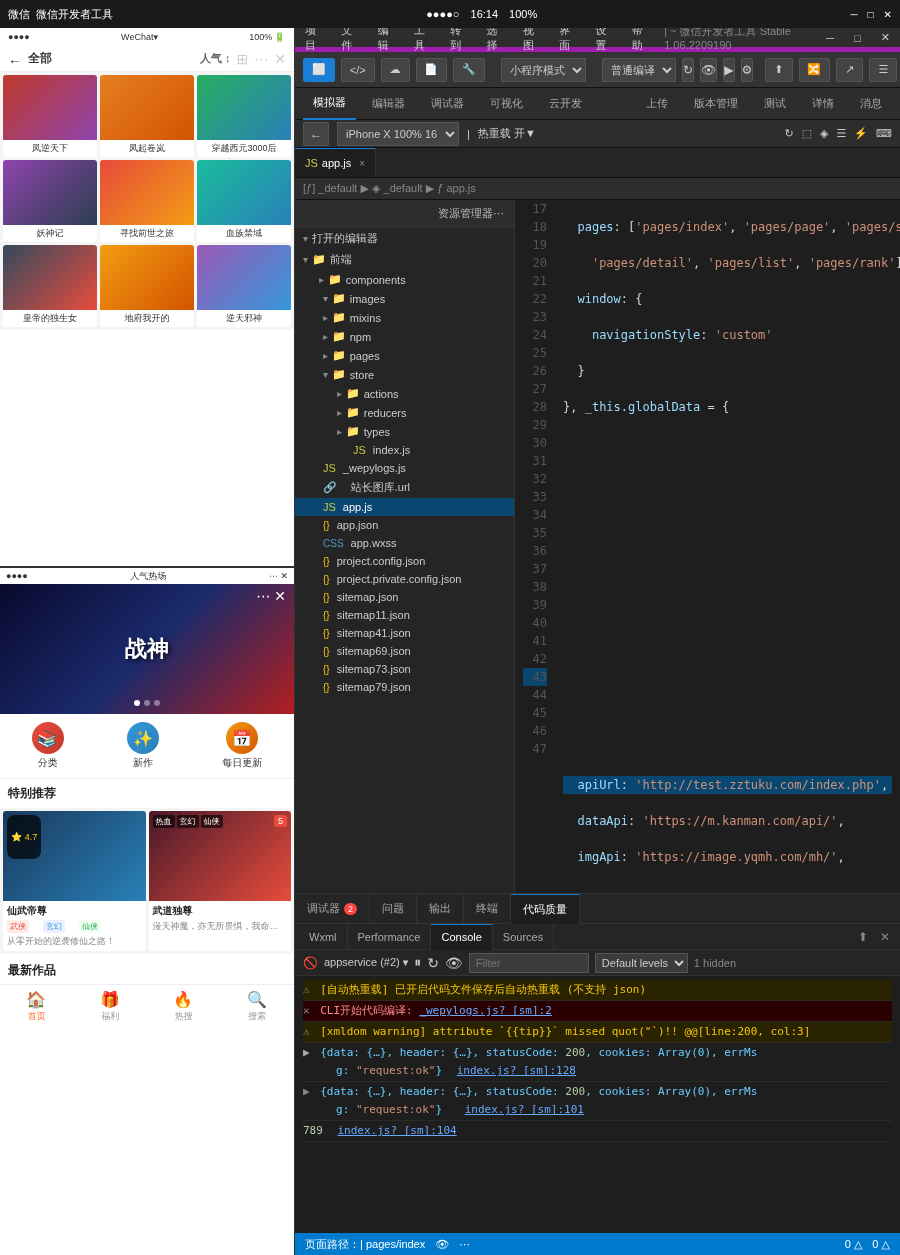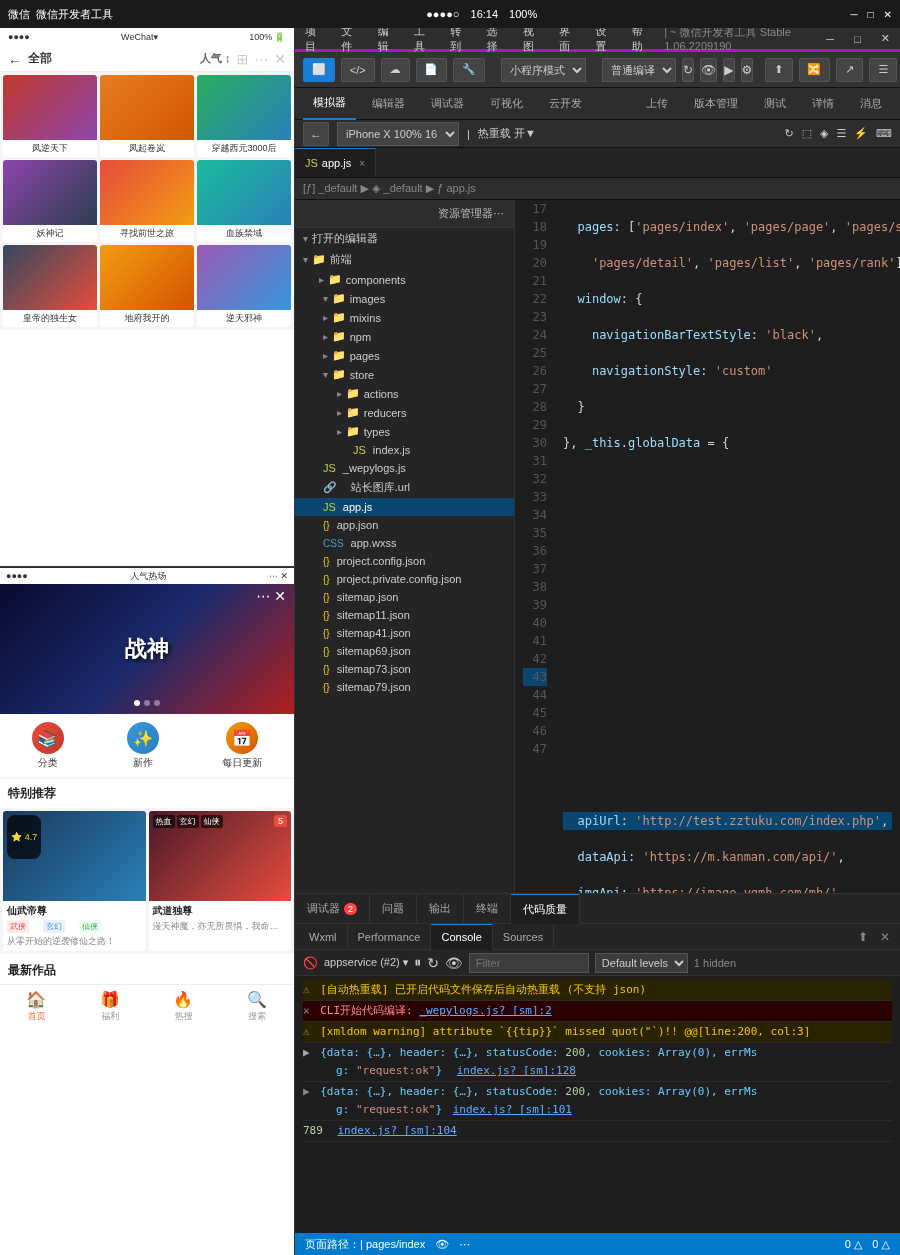--- a/index.html
+++ b/index.html
@@ -22,21 +22,21 @@
       display: flex; flex-direction: column; overflow: hidden;
       border-right: 1px solid #333;
     }
 
     
     .devtools-panel { flex: 1; display: flex; flex-direction: column; background: #1e1e1e; overflow: hidden; }
 
     
     .devtools-menubar {
       background: #2d2d2d; height: 24px; display: flex; align-items: center;
-      padding: 0 6px; gap: 12px; font-size: 11px; color: #ccc; border-bottom: 3px solid #a21caf;
+      padding: 0 6px; gap: 12px; font-size: 11px; color: #ccc; border-bottom: 5px solid #a21caf;
     }
     .menu-item { cursor: pointer; padding: 0 4px; }
 
     
     .devtools-toolbar {
       background: #333; height: 36px; display: flex; align-items: center;
       padding: 0 8px; gap: 6px; border-bottom: 1px solid #111;
     }
     .toolbar-btn {
       background: #444; border: 1px solid #555; color: #ccc;
@@ -639,21 +639,20 @@
             <div style="background:#094771;">43</div>
             <div>44</div>
             <div>45</div>
             <div>46</div>
             <div>47</div>
           </div>
           <div class="code-lines">
 <div>  <span class="prop">pages</span><span class="punc">: [</span><span class="str">'pages/index'</span><span class="punc">, </span><span class="str">'pages/page'</span><span class="punc">, </span><span class="str">'pages/search'</span></div>
 <div>    <span class="str">'pages/detail'</span><span class="punc">, </span><span class="str">'pages/list'</span><span class="punc">, </span><span class="str">'pages/rank'</span><span class="punc">],</span></div>
 <div>  <span class="prop">window</span><span class="punc">: {</span></div>
-<div>    <span class="prop">navigationBarTextStyle</span><span class="punc">: </span><span class="str">'black'</span><span class="punc">,</span></div>
 <div>    <span class="prop">navigationStyle</span><span class="punc">: </span><span class="str">'custom'</span></div>
 <div>  <span class="punc">}</span></div>
 <div><span class="punc">}, </span><span class="var-name">_this</span><span class="punc">.</span><span class="prop">globalData</span><span class="punc"> = {</span></div>
 <div></div>
 <div></div>
 <div></div>
 <div></div>
 <div></div>
 <div></div>
 <div></div>
@@ -735,21 +734,21 @@
 
         <div class="console-line console-info">
           <span class="console-triangle open">▶</span>
           <span>{data: {…}, header: {…}, statusCode: <span style="color:#b5cea8;">200</span>, cookies: Array(0), errMs<br>&nbsp;&nbsp;&nbsp;&nbsp;&nbsp;g: <span style="color:#ce9178;">"request:ok"</span>}</span>
           <span class="console-link" style="margin-left: 8px;">index.js? [sm]:128</span>
         </div>
 
         <div class="console-line console-info">
           <span class="console-triangle">▶</span>
           <span>{data: {…}, header: {…}, statusCode: <span style="color:#b5cea8;">200</span>, cookies: Array(0), errMs<br>&nbsp;&nbsp;&nbsp;&nbsp;&nbsp;g: <span style="color:#ce9178;">"request:ok"</span>}</span>
-          <span class="console-link" style="margin-left: 4px;">index.js? [sm]:101</span>
+          <span class="console-link" style="margin-left: 16px;">index.js? [sm]:101</span>
         </div>
 
         <div class="console-line">
           <span style="color:#b5cea8;">789</span>
           <span class="console-link" style="margin-left: 8px;">index.js? [sm]:104</span>
         </div>
       </div>
     </div>
 
     <div class="status-bar">

